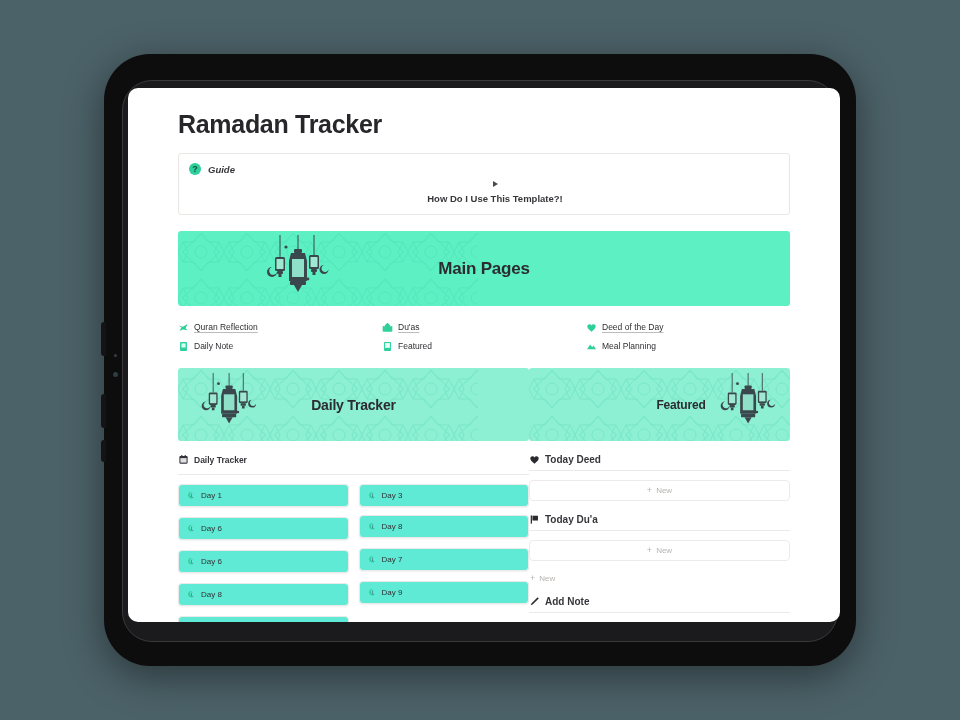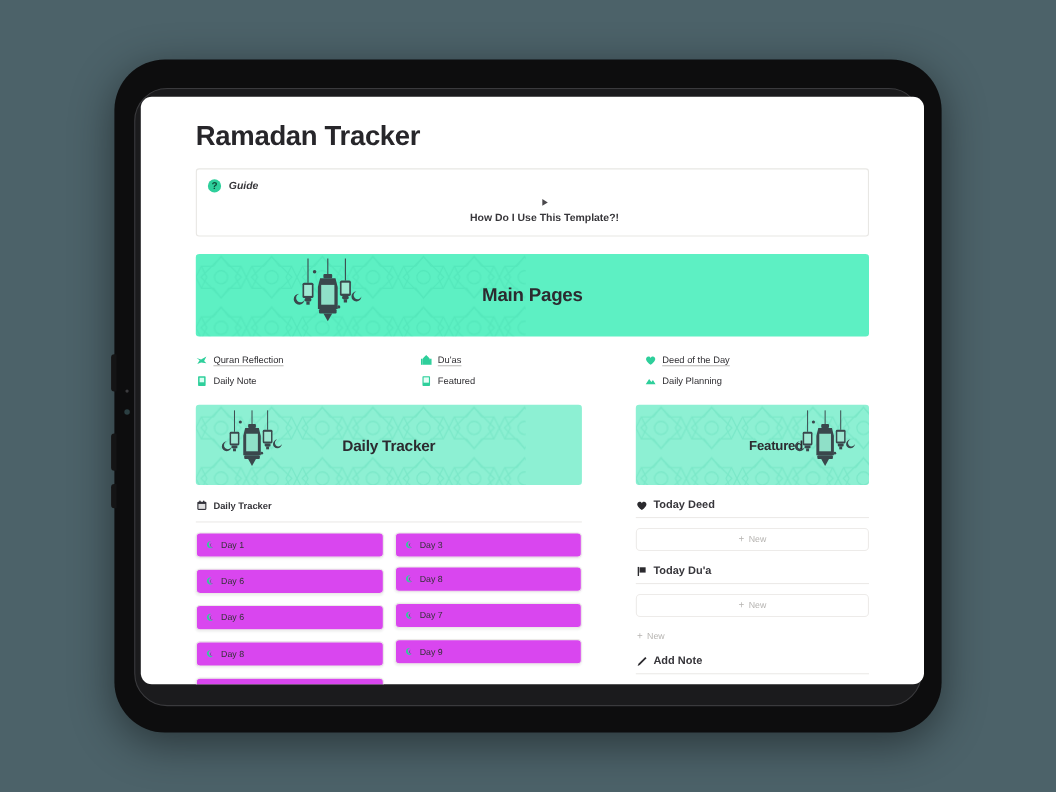--- a/index.html
+++ b/index.html
@@ -146,21 +146,20 @@
     text-decoration: underline; text-decoration-color: #bdbcbb;
     text-underline-offset: 2px;
   }
   .page-link .lnk-label.nounderline { text-decoration: none; }
   .lnk-icon { width: 11px; height: 11px; display: block; flex: none; }
 
   
   #body-columns {
     display: grid;
     grid-template-columns: 351px 1fr;
-    column-gap: 49px;
     text-align: right;
   }
 
   
   #daily-tracker-db-head, .db-head {
     display: flex; align-items: center; gap: 5px;
     margin: 13px 0 4px 0;
     padding-bottom: 5px;
   }
   .db-head .db-title { font-size: 8.5px; color: #36353a; font-weight: 600; }
@@ -172,21 +171,21 @@
     gap: 8px 10px;
     margin-top: 9px;
   }
   .day-card {
     height: 23px;
     border: 1px solid #eceae8;
     border-radius: 4px;
     box-shadow: 0 1px 2px rgba(16,15,15,.06);
     display: flex; align-items: center;
     padding: 0 8px; gap: 5px;
-    background: #d946ef;
+    background: #5eead4;
   }
   .day-card .day-label { font-size: 8px; color: #323135; }
   .day-card.offset { margin-top: 2px; }
 
   
   .feat-section { margin-top: 13px; }
   .feat-head {
     display: flex; align-items: center; gap: 5px;
     padding-bottom: 5px;
     border-bottom: 1px solid #eceae8;
@@ -344,21 +343,21 @@
           <rect x="3" y="1.5" width="10" height="13" rx="1" fill="#2ecf9b"></rect>
           <rect x="4.5" y="3" width="7" height="7" fill="#e6fff7"></rect>
         </svg>
         <span class="lnk-label nounderline">Featured</span>
       </a>
 
       <a class="page-link">
         <svg class="lnk-icon" viewBox="0 0 16 16">
           <path d="M1.5 12 L6 5 L9 9 L11 6.5 L14.5 12 Z" fill="#2ecf9b"></path>
         </svg>
-        <span class="lnk-label nounderline">Daily Planning</span>
+        <span class="lnk-label nounderline">Meal Planning</span>
       </a>
     </div>
 
     <div id="body-columns">
 
       <div>
         <div class="banner" id="daily-tracker-banner">
           <svg class="pattern" preserveAspectRatio="none">
             <rect width="100%" height="100%" fill="url(#islamic-pattern)"></rect>
           </svg>

